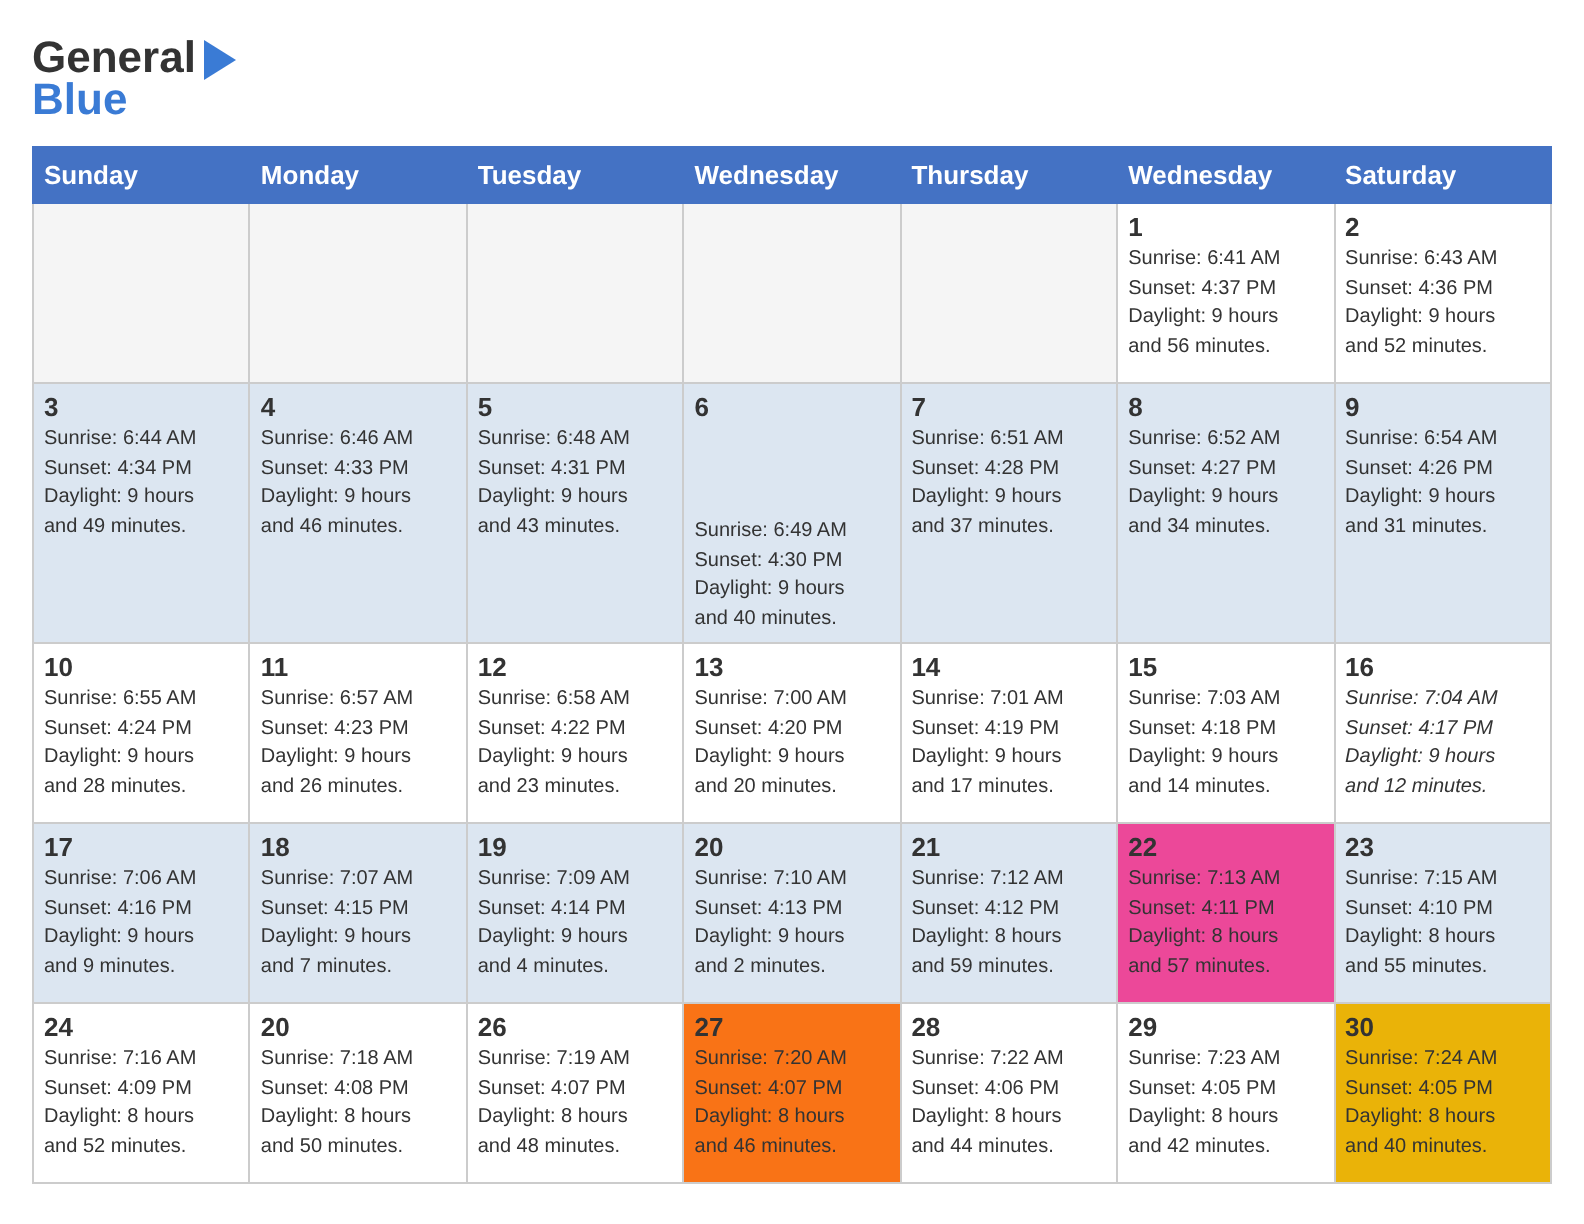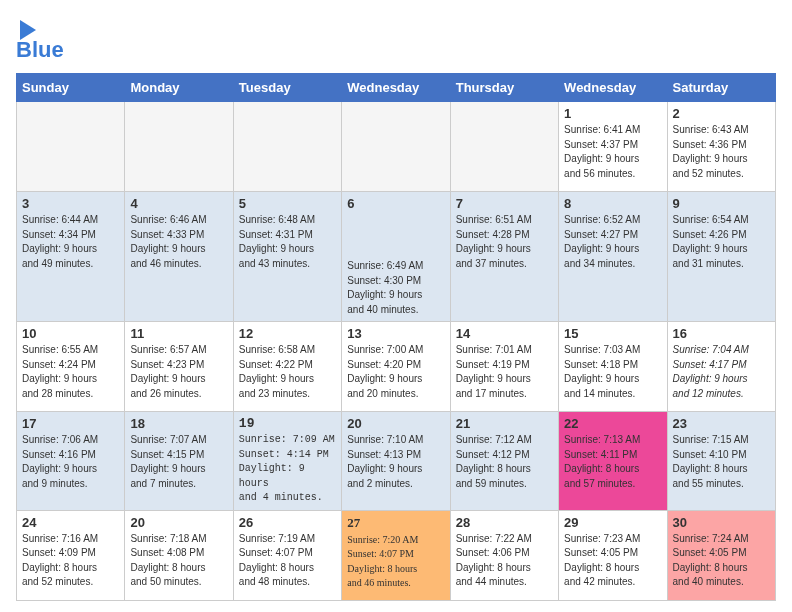--- a/index.html
+++ b/index.html
@@ -77,21 +77,21 @@
       background: #fff;
     }
   </style>
 </head>
 <body>
 
 <div class="header">
   <div class="logo-container">
     <div style="position:relative; display:inline-block;">
       <div style="font-size:22px; font-weight:bold; line-height:1.15;">
-        <span style="color:#3a7bd5; font-size:14px; display:inline-block; width:0; height:0; border-top:10px solid transparent; border-bottom:10px solid transparent; border-left:16px solid #3a7bd5; margin-left:4px; vertical-align:middle;"></span>
+        <span style="color:#333;">General</span><span style="color:#3a7bd5; font-size:14px; display:inline-block; width:0; height:0; border-top:10px solid transparent; border-bottom:10px solid transparent; border-left:16px solid #3a7bd5; margin-left:4px; vertical-align:middle;"></span>
       </div>
       <div style="font-size:22px; font-weight:bold; color:#3a7bd5; margin-top:-4px;">Blue</div>
     </div>
   </div>
   <div class="title-block">
     <div class="month-title"></div>
     <div class="location"></div>
   </div>
 </div>
 
@@ -239,21 +239,21 @@
 Daylight: 9 hours
 and 9 minutes.</div>
         </td>
         <td style="background: rgb(220, 230, 241); margin-left: 46px;">
           <div class="day-num">18</div>
           <div class="day-info" style="white-space: pre-line;">Sunrise: 7:07 AM
 Sunset: 4:15 PM
 Daylight: 9 hours
 and 7 minutes.</div>
         </td>
-        <td style="background: rgb(220, 230, 241); font-family: Liberation Mono, monospace;">
+        <td style="background: rgb(220, 230, 241);">
           <div class="day-num">19</div>
           <div class="day-info" style="white-space: pre-line;">Sunrise: 7:09 AM
 Sunset: 4:14 PM
 Daylight: 9 hours
 and 4 minutes.</div>
         </td>
         <td style="background: rgb(220, 230, 241);">
           <div class="day-num">20</div>
           <div class="day-info" style="white-space: pre-line;">Sunrise: 7:10 AM
 Sunset: 4:13 PM
@@ -297,42 +297,42 @@
 Daylight: 8 hours
 and 50 minutes.</div>
         </td>
         <td style="background: rgb(255, 255, 255);">
           <div class="day-num">26</div>
           <div class="day-info" style="white-space: pre-line;">Sunrise: 7:19 AM
 Sunset: 4:07 PM
 Daylight: 8 hours
 and 48 minutes.</div>
         </td>
-        <td style="background: #fdba74; font-family: Liberation Serif, serif;">
+        <td style="background: #f97316;">
           <div class="day-num">27</div>
           <div class="day-info" style="white-space: pre-line;">Sunrise: 7:20 AM
 Sunset: 4:07 PM
 Daylight: 8 hours
 and 46 minutes.</div>
         </td>
         <td style="background: rgb(255, 255, 255);">
           <div class="day-num">28</div>
           <div class="day-info" style="white-space: pre-line;">Sunrise: 7:22 AM
 Sunset: 4:06 PM
 Daylight: 8 hours
 and 44 minutes.</div>
         </td>
         <td style="background: rgb(255, 255, 255);">
           <div class="day-num">29</div>
           <div class="day-info" style="white-space: pre-line;">Sunrise: 7:23 AM
 Sunset: 4:05 PM
 Daylight: 8 hours
 and 42 minutes.</div>
         </td>
-        <td style="background: #fca5a5;">
+        <td style="background: #eab308;">
           <div class="day-num">30</div>
           <div class="day-info" style="white-space: pre-line;">Sunrise: 7:24 AM
 Sunset: 4:05 PM
 Daylight: 8 hours
 and 40 minutes.</div>
         </td>
       </tr>
     </tbody>
 </table>
 

